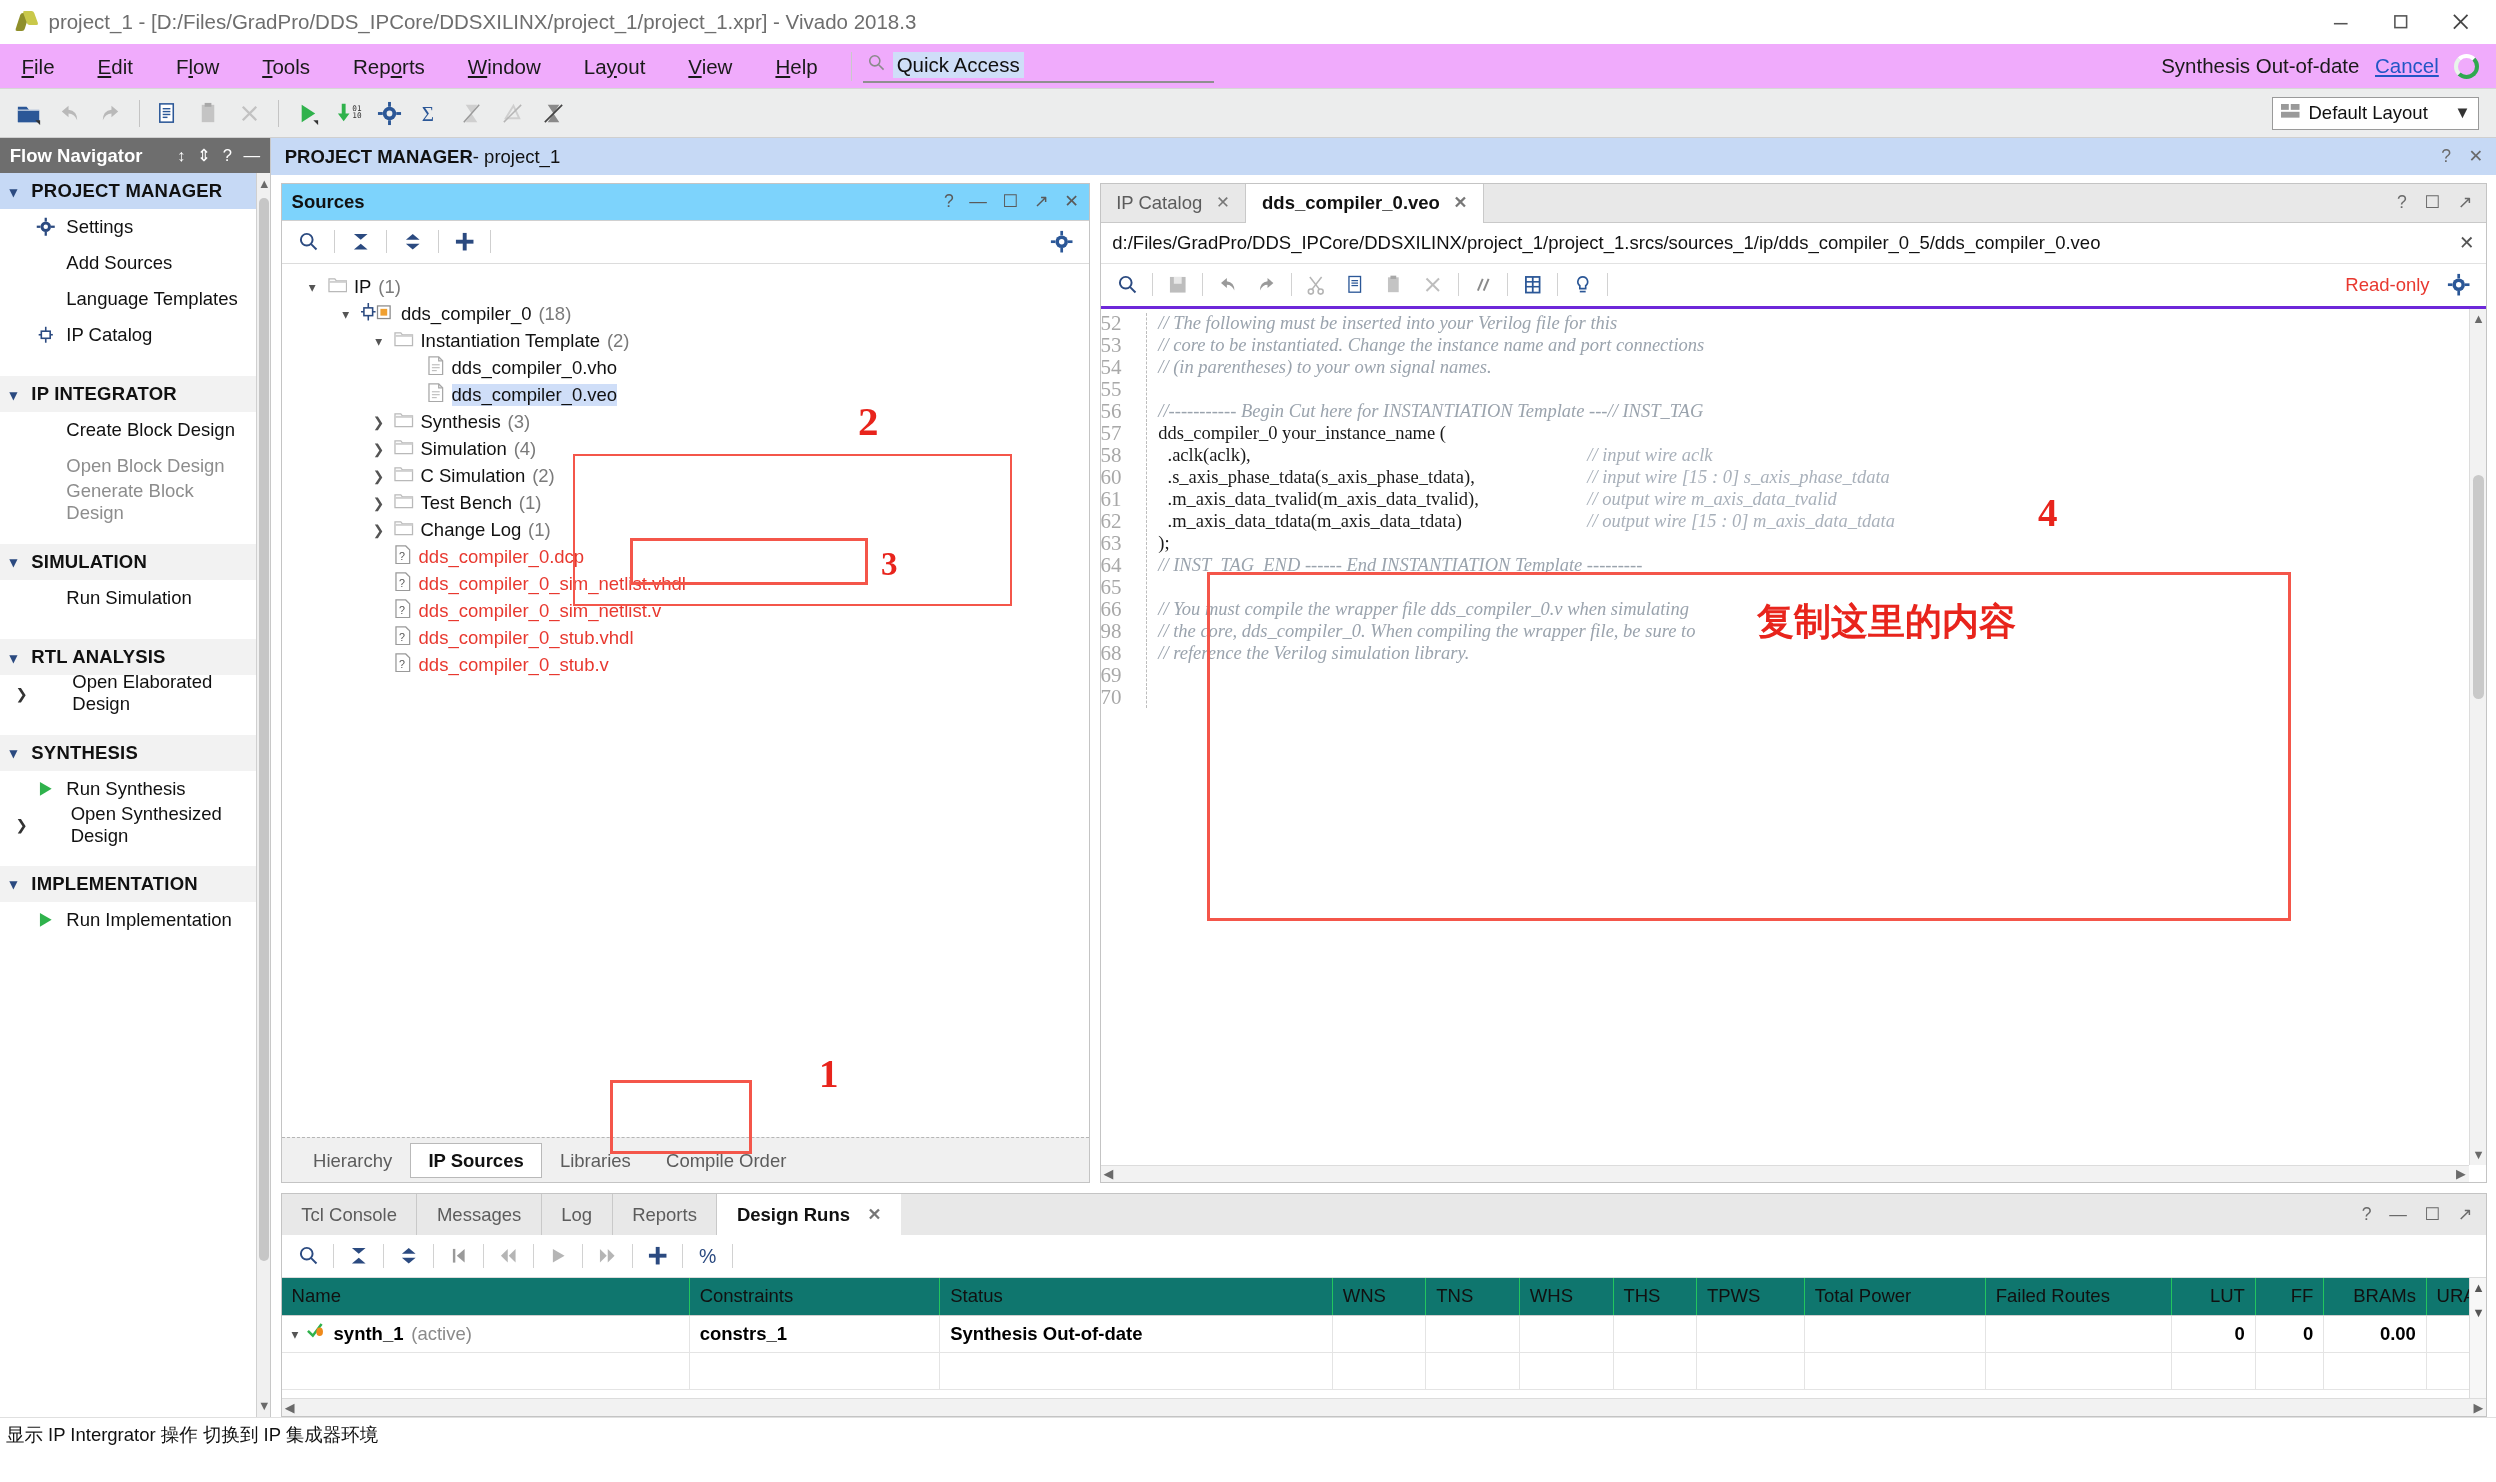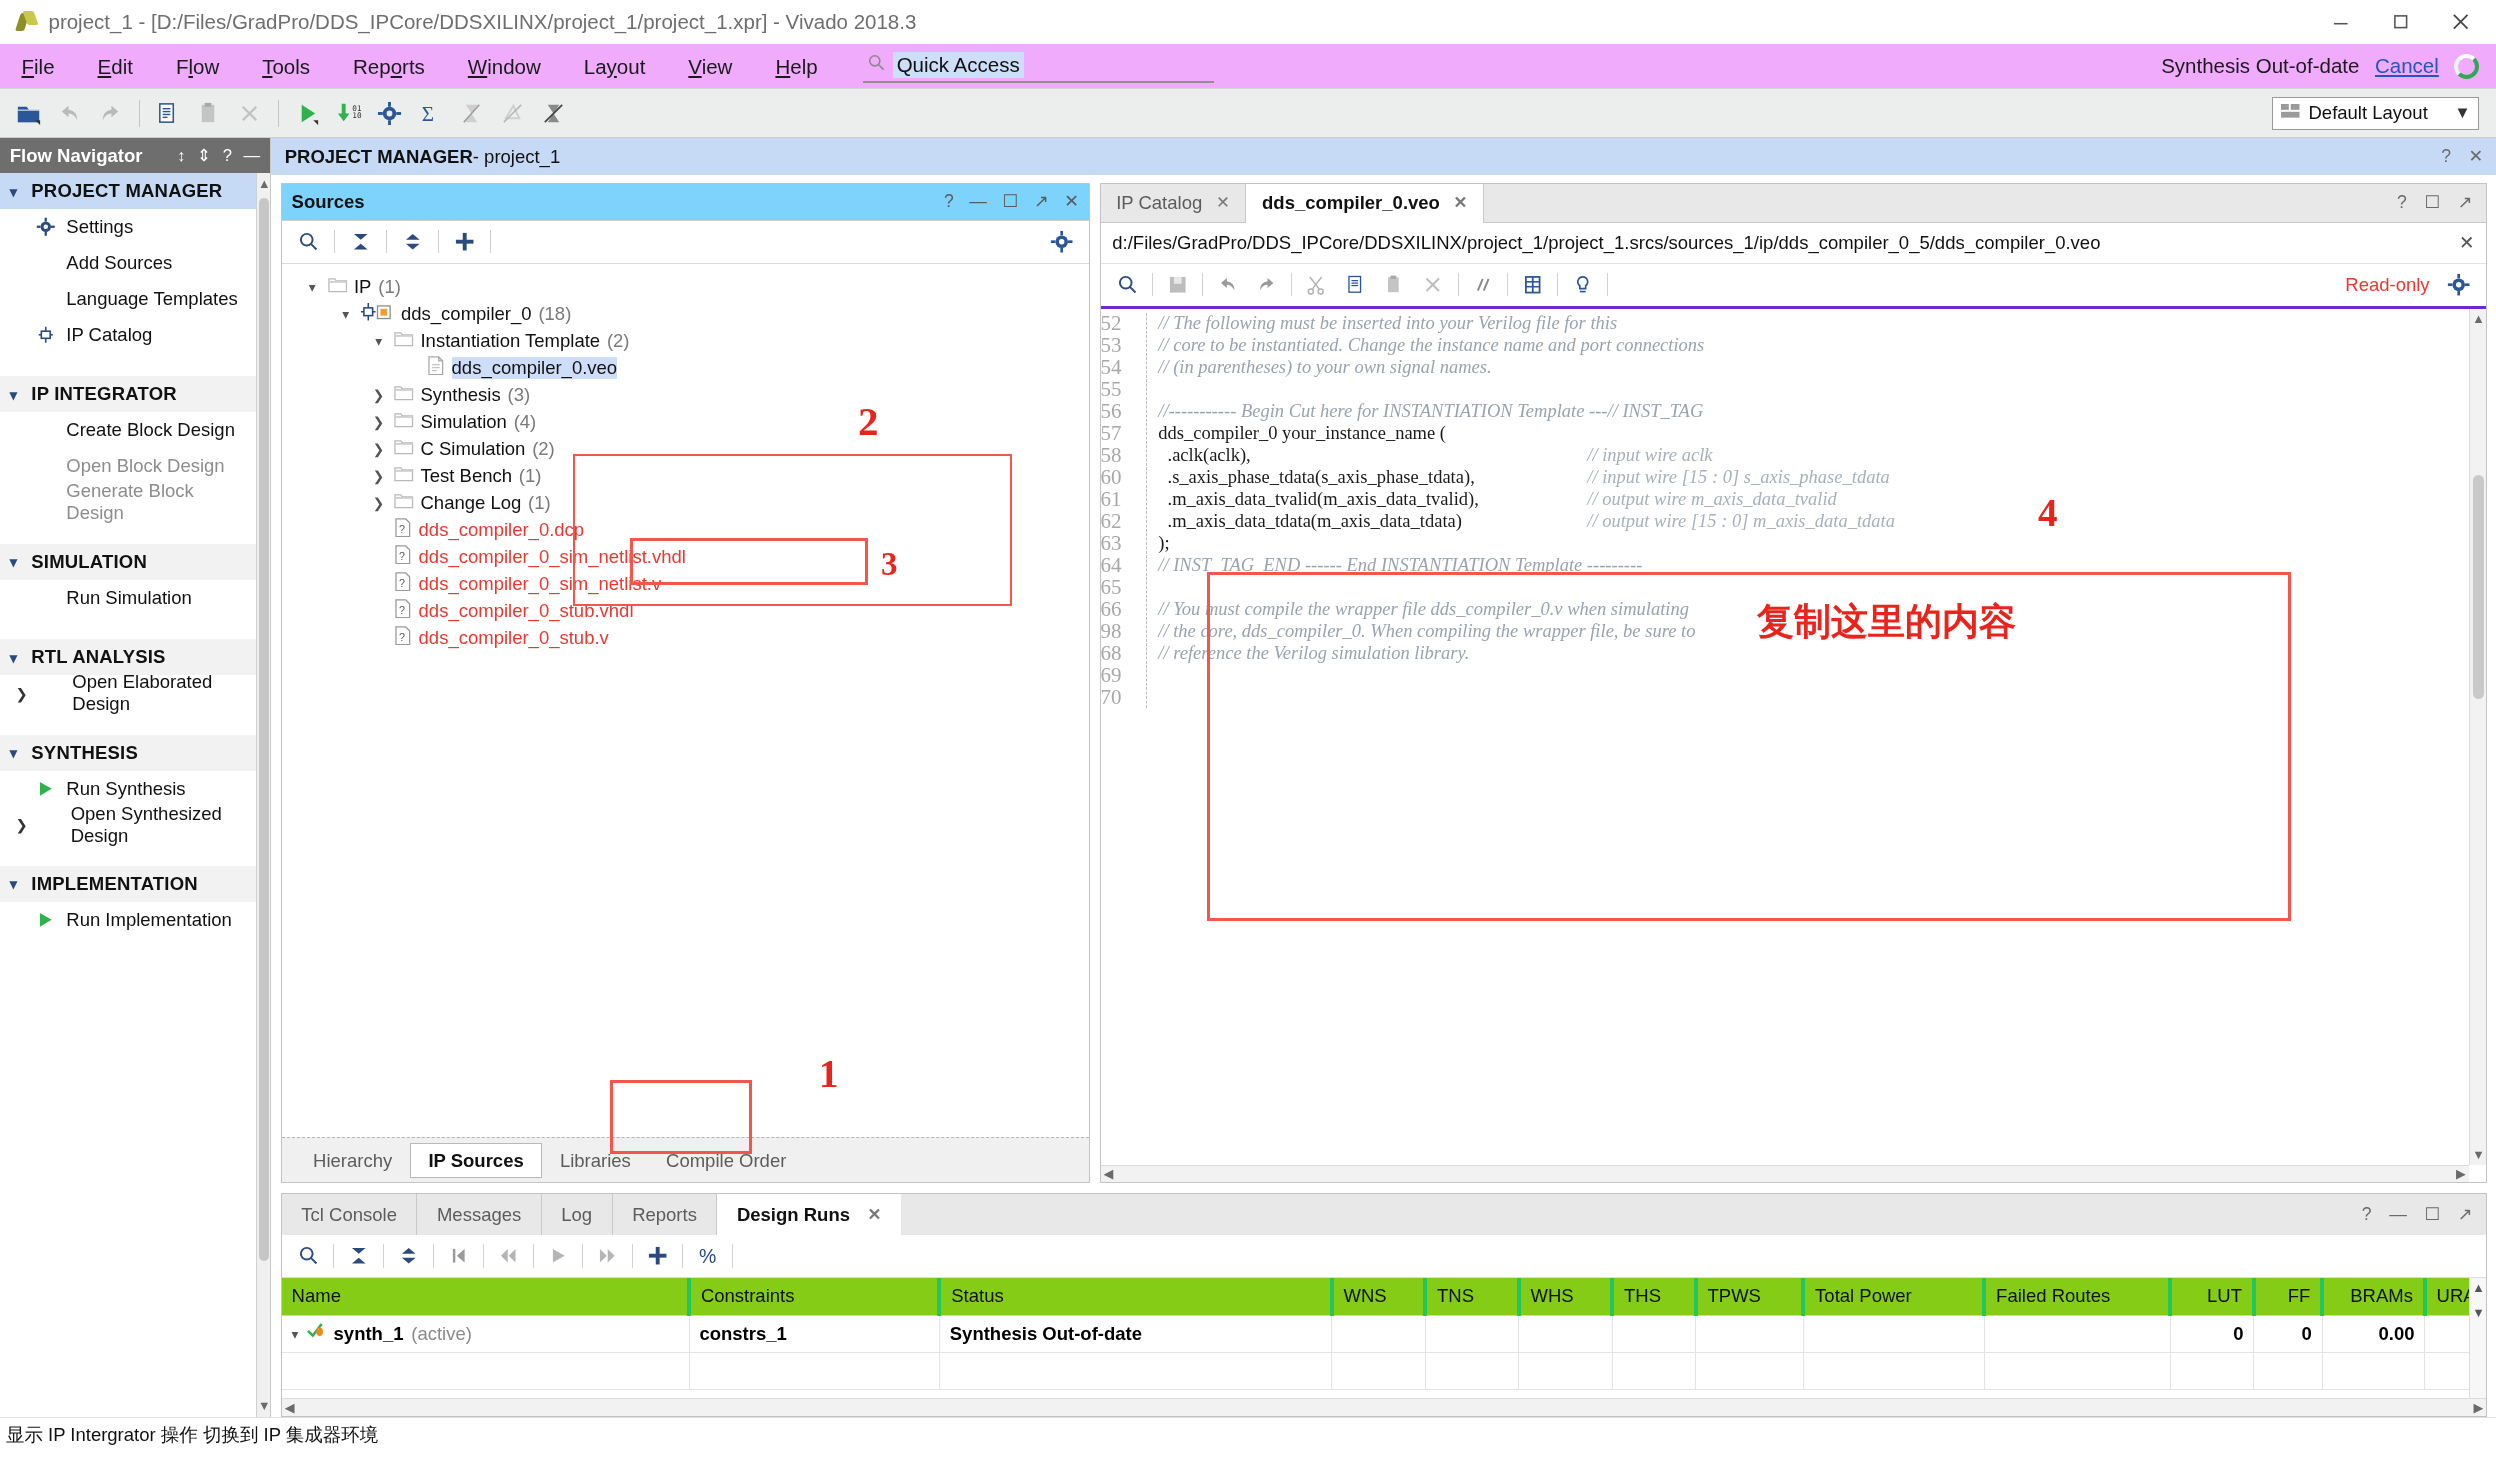--- a/index.html
+++ b/index.html
@@ -185,22 +185,22 @@
   .bt-tab.active { background:#fff; color:#111; font-weight:bold; border-right:none;
     gap:17.6px; }
   .bt-tab .x { color:#777; font-size:16.6px; }
   .bt-tools { height:43px; display:flex; align-items:center; padding:0 7.8px;
     border-bottom:1px solid #dcdcdc; }
   .bt-tools .t { width:39px; height:33px; display:flex; align-items:center;
     justify-content:center; }
   .bt-tools .vs { width:1px; height:23.4px; background:#d2d2d2; margin:0 4.9px; }
   .tbl { flex:1; position:relative; overflow:hidden; }
   table.runs { width:100%; border-collapse:collapse; font-size:18.5px; table-layout:fixed; }
-  table.runs th { background:#84cc16; text-align:left; font-weight:normal; color:#111;
-    padding:5.9px 9.8px; border-right:4px solid #22c55e; border-bottom:1px solid #cfcfcf;
+  table.runs th { background:#0f766e; text-align:left; font-weight:normal; color:#111;
+    padding:5.9px 9.8px; border-right:1px solid #22c55e; border-bottom:1px solid #cfcfcf;
     height:37px; white-space:nowrap; }
   table.runs td { padding:5.9px 9.8px; border-right:1px solid #e4e4e4;
     border-bottom:1px solid #e4e4e4; height:37px; white-space:nowrap; }
   table.runs td.b { font-weight:bold; }
   table.runs td.num { text-align:right; font-weight:bold; }
   .run-name { display:flex; align-items:center; gap:7.8px; }
   .run-name .chev { color:#555; font-size:13.7px; }
   .bt-hscroll { height:17.6px; background:#f2f2f2; border-top:1px solid #dcdcdc;
     display:flex; justify-content:space-between; align-items:center; padding:0 2.9px;
     color:#6a6a6a; font-size:12.7px; }
@@ -605,20 +605,33 @@
                 <span class="cnt">(18)</span>
               </div>
               <div class="trow" style="padding-left: 88px;">
                 <span class="tw">▾</span>
                 <span><svg width="19.5" height="17.6" viewBox="0 0 20 18">
                     <path d="M1 3h6l1.6 2H19v11H1z" fill="#fff" stroke="#b9b9b9" stroke-width="1.3"></path>
                     <path d="M1 5h18v2H1z" fill="#cfcfcf"></path>
                   </svg></span>
                 <span class="lbl">Instantiation Template</span>
                 <span class="cnt">(2)</span>
+              </div>
+              <div class="trow" style="padding-left: 121px;">
+                <span class="tw"></span>
+                <span><svg width="17.6" height="19.5" viewBox="0 0 18 20">
+                    <path d="M2 1h10l4 4v14H2z" fill="#fff" stroke="#a8a8a8" stroke-width="1.3"></path>
+                    <path d="M12 1v4h4" fill="none" stroke="#a8a8a8" stroke-width="1.3"></path>
+                    <g stroke="#b9b9b9" stroke-width="1.1">
+                      <line x1="5" y1="9" x2="13" y2="9"></line>
+                      <line x1="5" y1="12" x2="13" y2="12"></line>
+                      <line x1="5" y1="15" x2="10" y2="15"></line>
+                    </g>
+                  </svg></span>
+                <span class="lbl">dds_compiler_0.vho</span>
               </div>
               <div class="trow sel" style="padding-left: 121px;">
                 <span class="tw"></span>
                 <span><svg width="17.6" height="19.5" viewBox="0 0 18 20">
                     <path d="M2 1h10l4 4v14H2z" fill="#fff" stroke="#a8a8a8" stroke-width="1.3"></path>
                     <path d="M12 1v4h4" fill="none" stroke="#a8a8a8" stroke-width="1.3"></path>
                     <g stroke="#b9b9b9" stroke-width="1.1">
                       <line x1="5" y1="9" x2="13" y2="9"></line>
                       <line x1="5" y1="12" x2="13" y2="12"></line>
                       <line x1="5" y1="15" x2="10" y2="15"></line>

